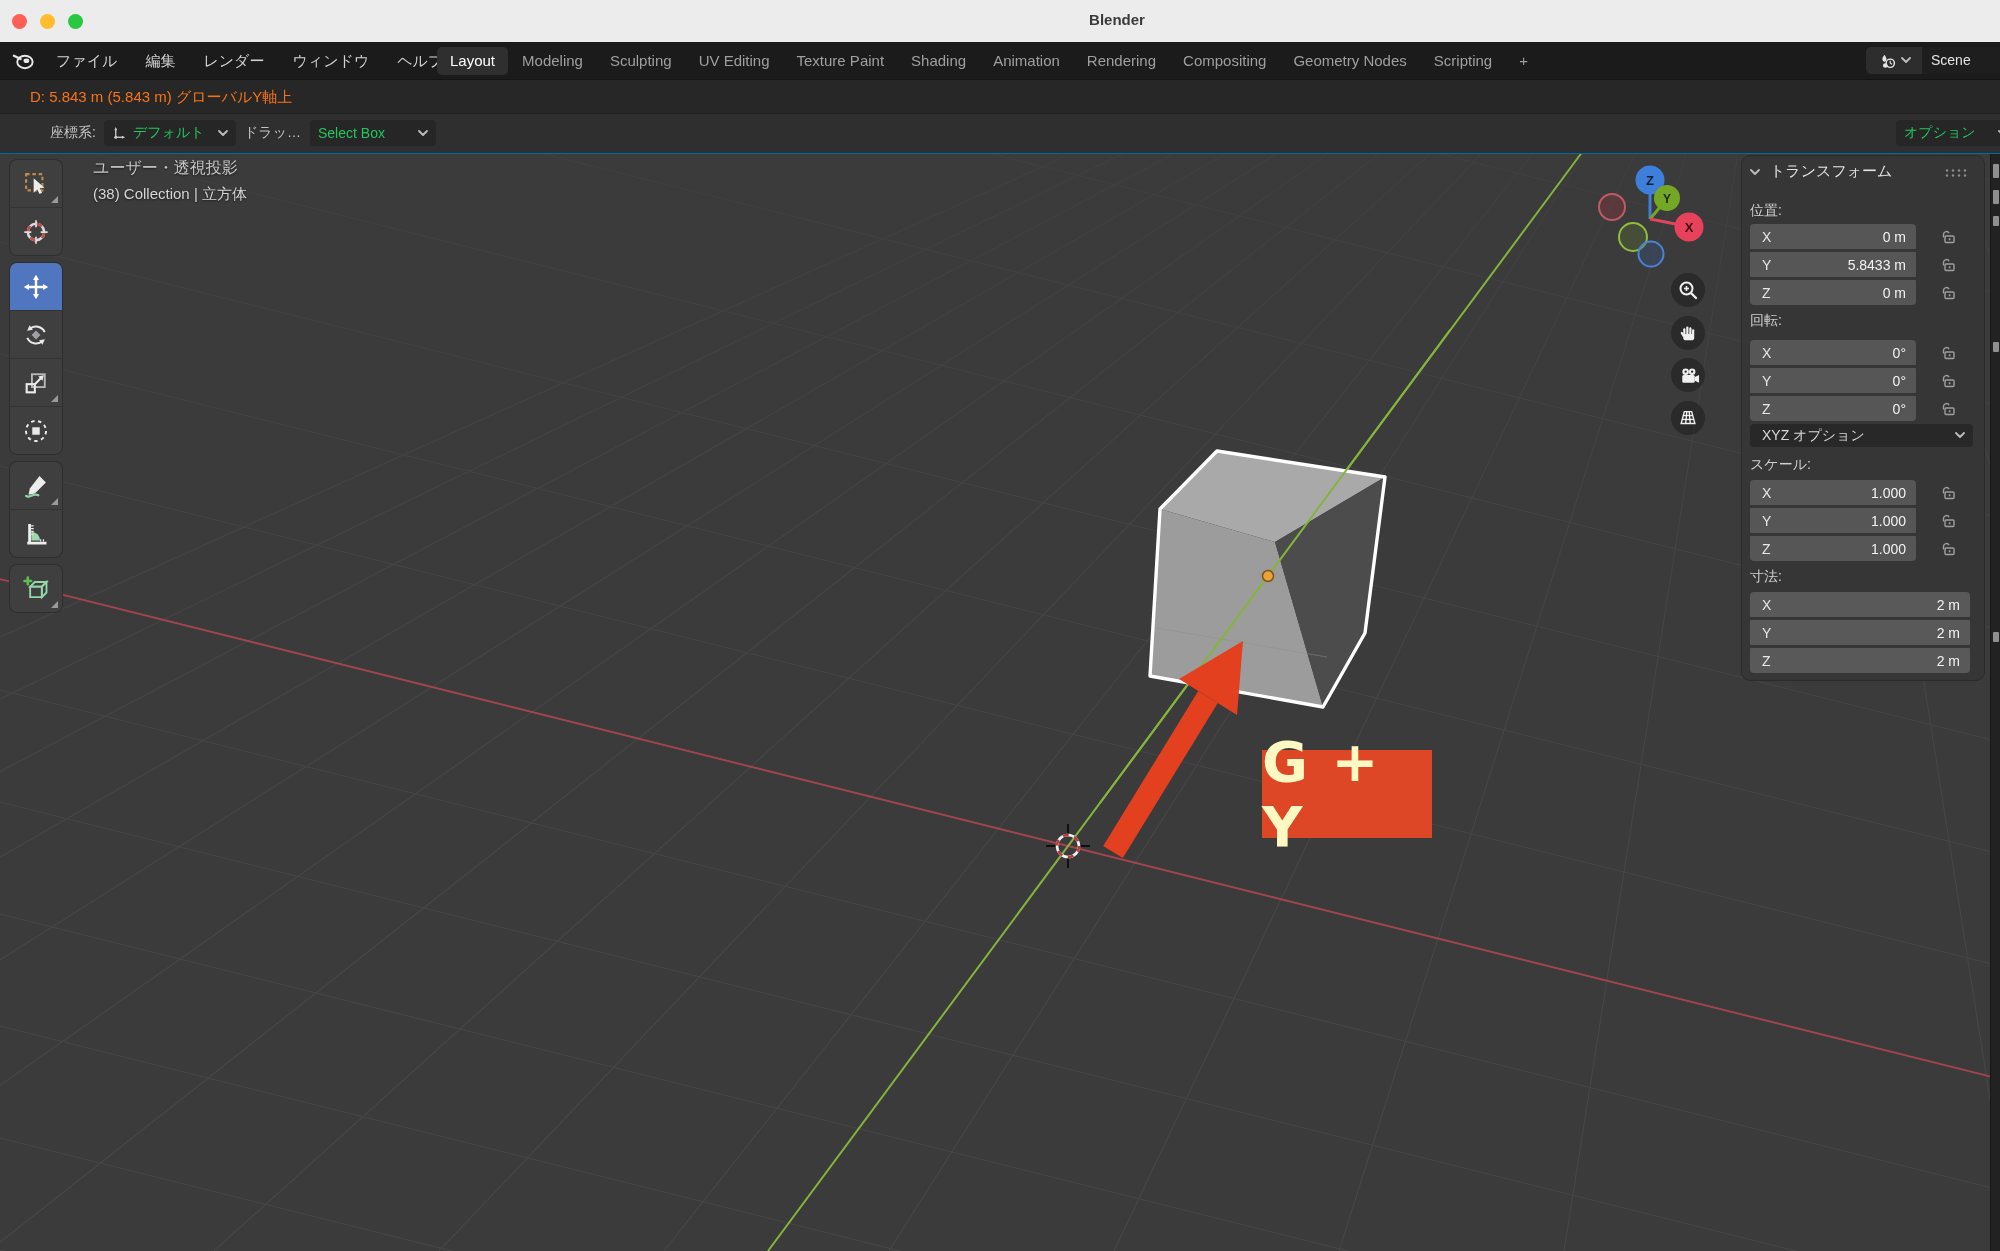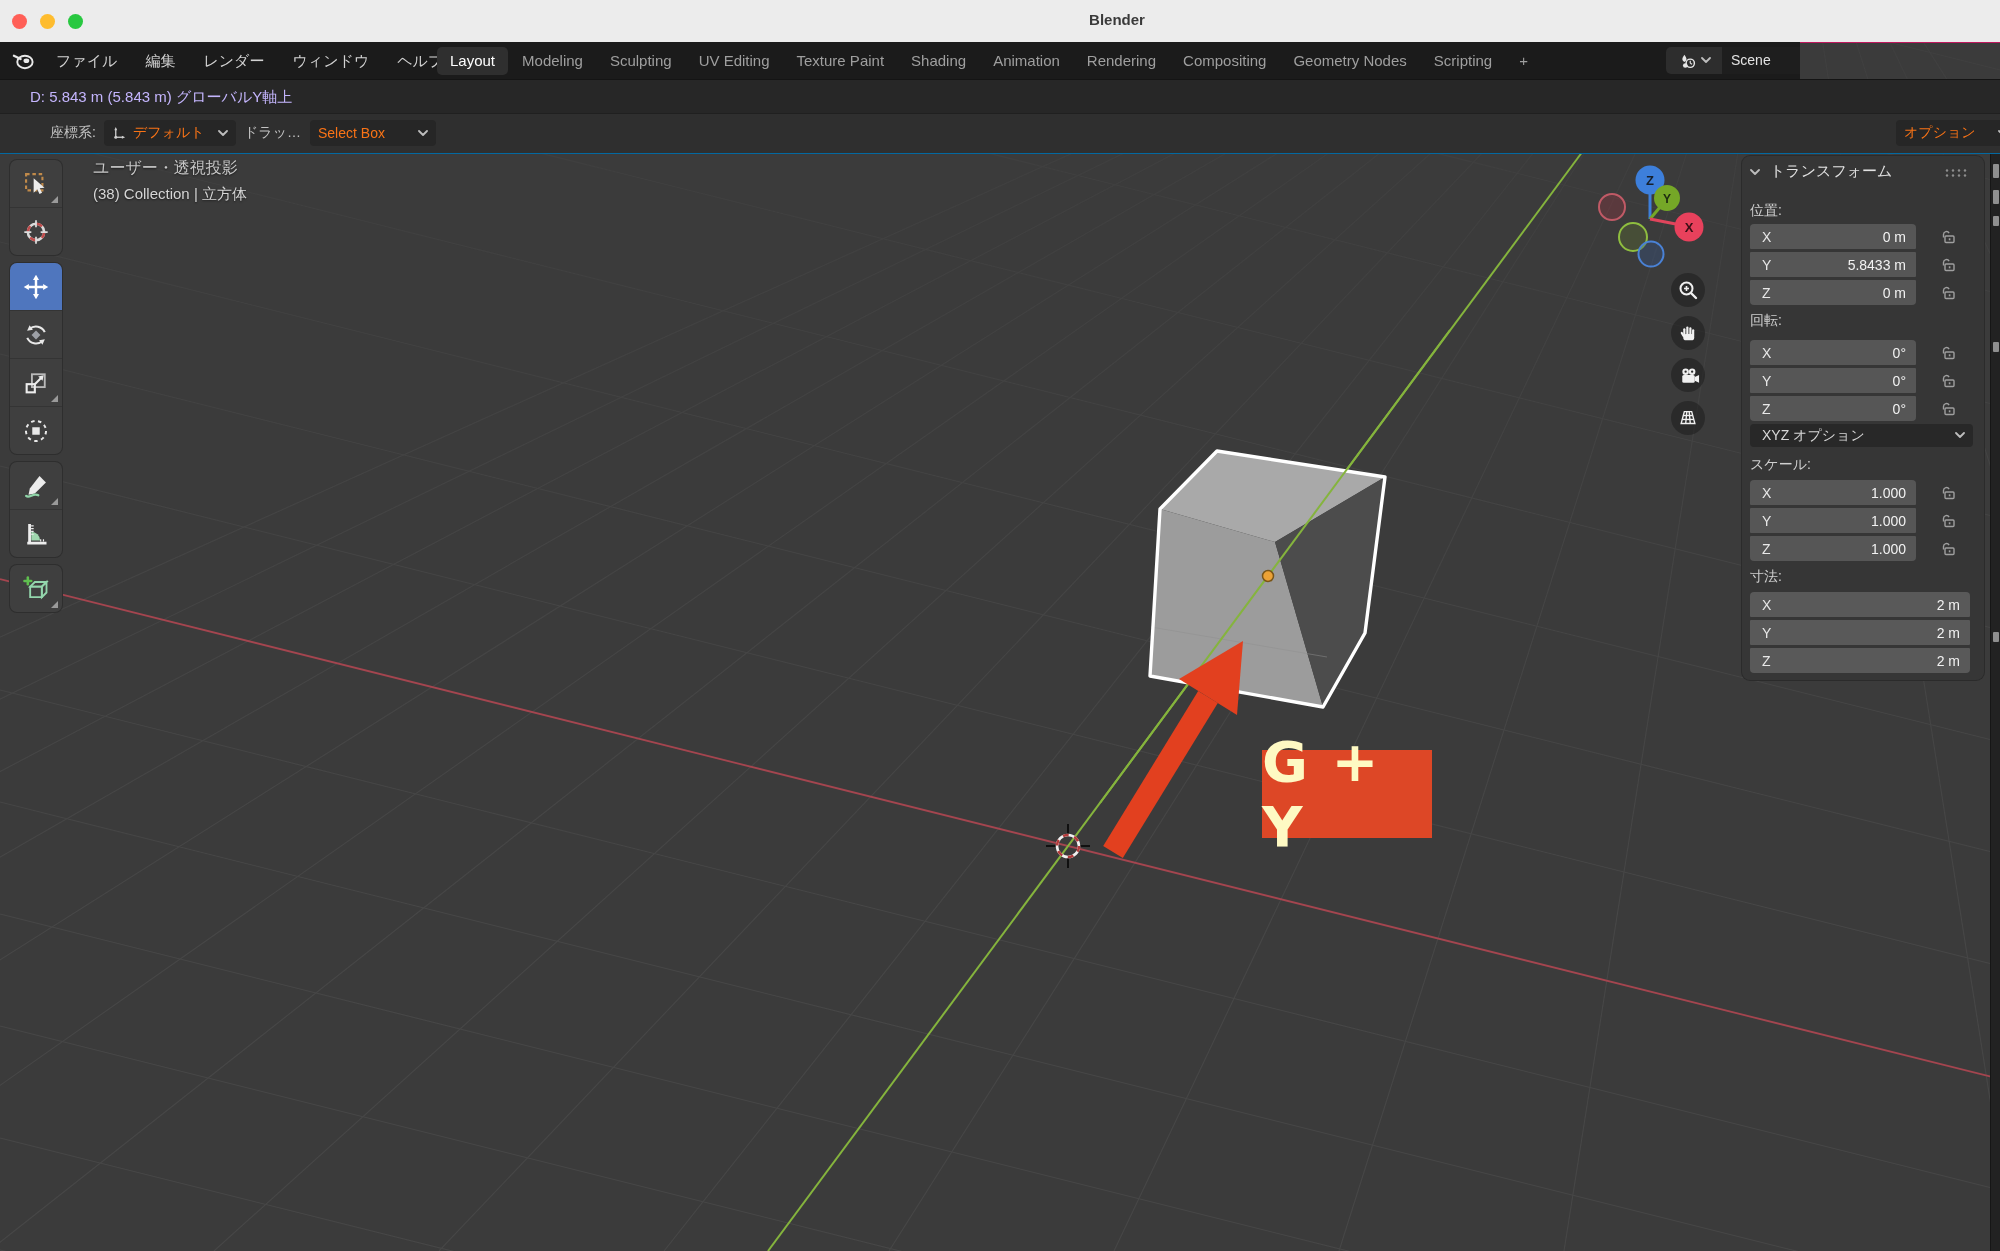--- a/index.html
+++ b/index.html
@@ -7,36 +7,36 @@
     background:#3b3b3b;font-family:"Liberation Sans","DejaVu Sans",sans-serif;
     -webkit-font-smoothing:antialiased;}
   .abs{position:absolute;}
 
   
   .titlebar{position:absolute;left:0;top:0;width:2000px;height:42px;background:#ececec;border-bottom:1px solid #be185d;text-align:right;}
   .tl{position:absolute;top:14px;width:15px;height:15px;border-radius:50%;}
   .win-title{position:absolute;top:11px;left:1117px;transform:translateX(-50%);font-size:15px;font-weight:bold;color:#3a3a3a;}
 
   
-  .menubar{position:absolute;left:0;top:42px;width:1800px;height:37px;background:#1b1b1b;}
+  .menubar{position:absolute;left:0;top:42px;width:2000px;height:37px;background:#1b1b1b;}
   .menus{position:absolute;left:42px;top:0;height:37px;display:flex;align-items:center;}
   .menu-item{padding:0 14px;font-size:15px;color:#d2d2d2;line-height:37px;}
   .tabs{position:absolute;left:437px;top:4px;height:29px;display:flex;gap:1px;align-items:center;}
   .tab{padding:0 13px;height:28px;line-height:28px;font-size:15px;color:#9f9f9f;border-radius:5px;}
   .tab.active{background:#2f2f2f;color:#ffffff;}
   .scene-widget{position:absolute;right:0;top:5px;height:27px;display:flex;margin-left:44px;}
   .scene-iconbox{width:56px;height:27px;background:#2d2d2d;border-radius:5px 0 0 5px;display:flex;align-items:center;justify-content:center;gap:3px;}
   .scene-field{height:27px;background:#1e1e1e;color:#e3e3e3;font-size:14px;line-height:27px;padding:0 9px;min-width:60px;}
 
   
   .dbar{position:absolute;left:0;top:79px;width:2000px;height:34px;background:#272727;border-top:1px solid #141414;}
-  .dbar-text{position:absolute;left:30px;top:8px;font-size:15px;color:#c4b5fd;}
+  .dbar-text{position:absolute;left:30px;top:8px;font-size:15px;color:#f97316;}
   .toolheader{position:absolute;left:0;top:113px;width:2000px;height:39px;background:#2f2f2f;border-top:1px solid #202020;border-bottom:1px solid #0369a1;}
   .th-label{position:absolute;top:10px;font-size:14px;color:#c3c3c3;}
-  .th-widget{position:absolute;top:6px;height:26px;background:#262626;border-radius:4px;display:flex;align-items:center;gap:6px;padding:0 8px;color:#f97316;font-size:14px;}
+  .th-widget{position:absolute;top:6px;height:26px;background:#262626;border-radius:4px;display:flex;align-items:center;gap:6px;padding:0 8px;color:#22c55e;font-size:14px;}
   .chev{width:10px;height:7px;flex:0 0 auto;}
   .chev path{stroke:#bdbdbd;stroke-width:1.8;fill:none;stroke-linecap:round;stroke-linejoin:round;}
 
   
   .toolbar{position:absolute;left:10px;top:160px;width:52px;}
   .tgroup{background:#3f3f3f;border-radius:7px;overflow:hidden;margin-bottom:8px;box-shadow:0 0 0 1px #2e2e2e;}
   .tbtn{position:relative;width:52px;height:47px;display:flex;align-items:center;justify-content:center;}
   .tbtn + .tbtn{border-top:1px solid #343434;}
   .tbtn.active{background:#4f76be;}
   .tbtn.sub::after{content:"";position:absolute;right:4px;bottom:4px;border-style:solid;border-width:0 0 7px 7px;border-color:transparent transparent #9a9a9a transparent;}

